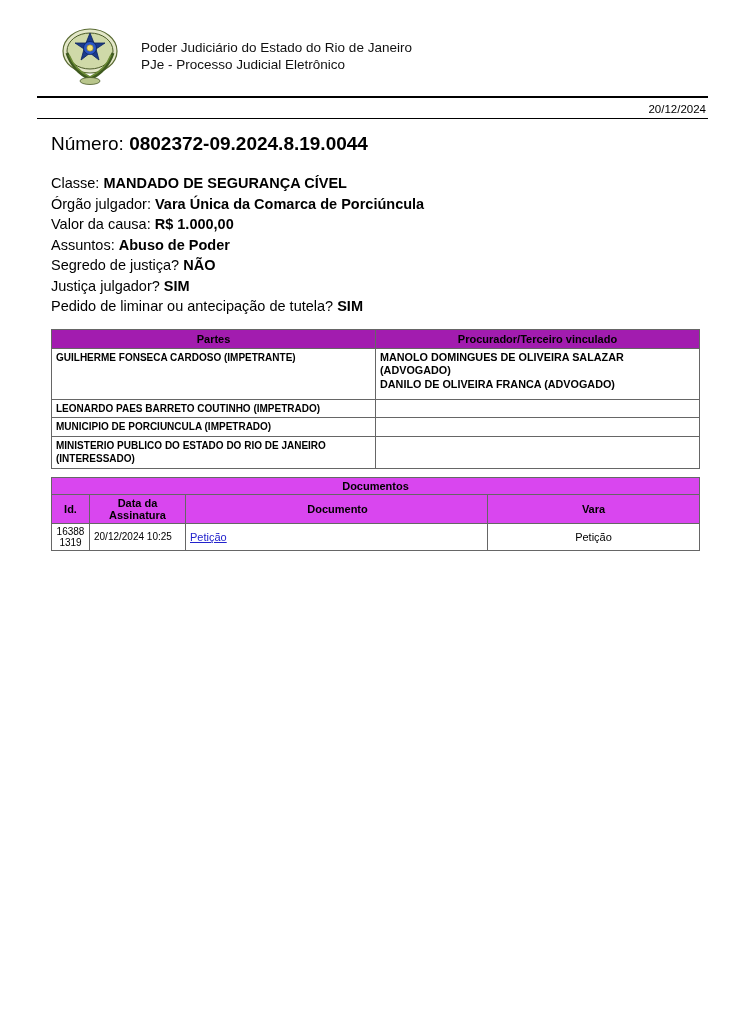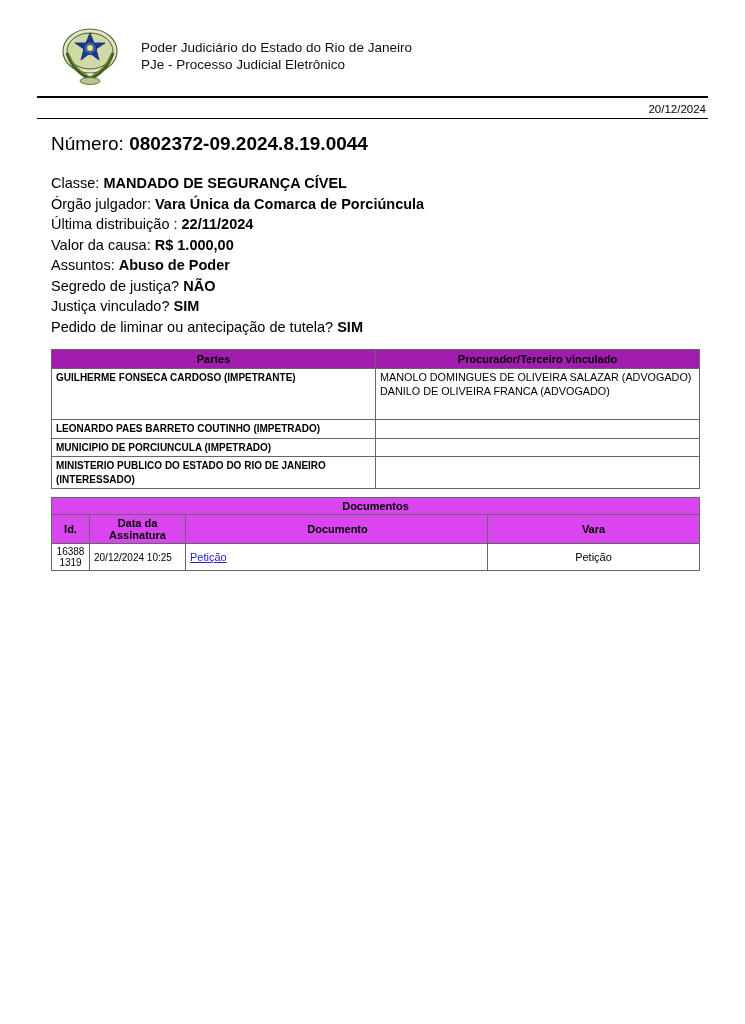--- a/index.html
+++ b/index.html
@@ -101,21 +101,21 @@
     font-weight: bold;
     font-size: 11px;
     padding: 3px 4px;
   }
   .partes-cell {
     font-weight: bold;
     font-size: 10px;
     line-height: 13.5px;
   }
   .proc-cell {
-    font-weight: normal;
+    font-weight: bold;
     font-size: 10.8px;
     line-height: 13.5px;
   }
   .row-tall td { height: 46px; }
   
   .tbl-doc {
     margin: 8px 0 0 14px;
     width: 648px;
     border: 1px solid #666;
     font-size: 11px;
@@ -189,37 +189,33 @@
     <div class="infolist">
       <div>
         <span>Classe:</span>
         <b>MANDADO DE SEGURANÇA CÍVEL</b>
       </div>
       <div>
         <span>Órgão julgador:</span>
         <b>Vara Única da Comarca de Porciúncula</b>
       </div>
       <div>
-        <span>Última distribuição :</span>
-        <b>22/11/2024</b>
-      </div>
-      <div>
         <span>Valor da causa:</span>
         <b>R$ 1.000,00</b>
       </div>
       <div>
         <span>Assuntos:</span>
         <b>Abuso de Poder</b>
       </div>
       <div>
         <span>Segredo de justiça?</span>
         <b>NÃO</b>
       </div>
       <div>
-        <span>Justiça vinculado?</span>
+        <span>Justiça julgador?</span>
         <b>SIM</b>
       </div>
       <div>
         <span>Pedido de liminar ou antecipação de tutela?</span>
         <b>SIM</b>
       </div>
     </div>
 
     <table class="tbl">
       <colgroup>

